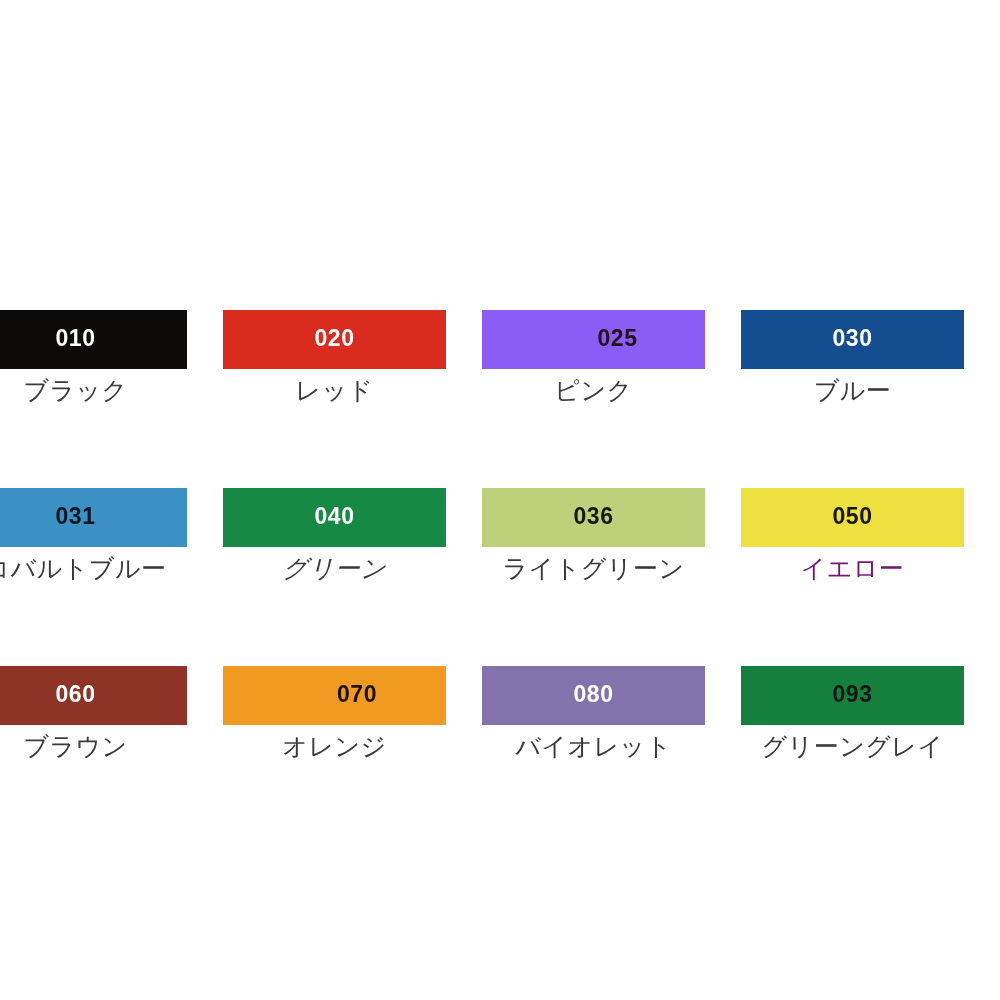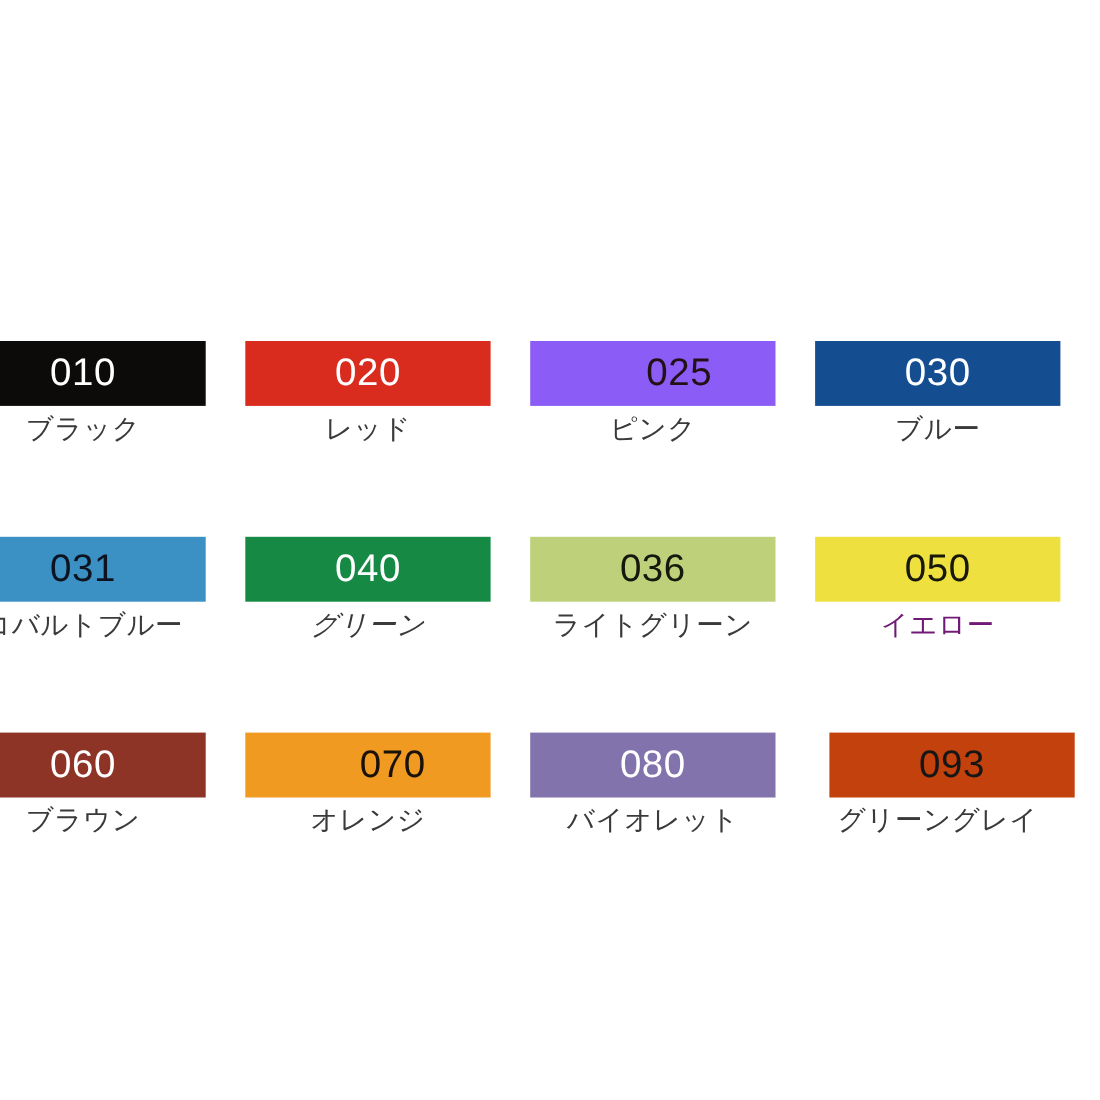--- a/index.html
+++ b/index.html
@@ -43,24 +43,24 @@
   .swatch-chip {
     width: 223px;
     height: 59px;
     display: flex;
     align-items: center;
     justify-content: center;
     box-sizing: border-box;
   }
 
   .swatch-code {
-    font-size: 35px;
+    font-size: 23px;
     line-height: 1;
     letter-spacing: 0.5px;
-    font-weight: 400;
+    font-weight: 700;
     padding-bottom: 2px;
   }
 
   .swatch-name {
     margin-top: 7px;
     text-align: center;
     font-size: 25px;
     line-height: 1.15;
     color: #3a3a3a;
     letter-spacing: 0.5px;
@@ -132,19 +132,19 @@
         </div>
         <div class="swatch-name" style="color: rgb(58, 58, 58);">オレンジ</div>
       </div>
       <div class="swatch-cell">
         <div class="swatch-chip" style="background: rgb(130, 115, 173);">
           <span class="swatch-code" style="color: rgb(255, 255, 255);">080</span>
         </div>
         <div class="swatch-name" style="color: rgb(58, 58, 58);">バイオレット</div>
       </div>
       <div class="swatch-cell">
-        <div class="swatch-chip" style="background: #c2410c; margin-left: 13px;">
+        <div class="swatch-chip" style="background: #15803d;">
           <span class="swatch-code" style="color: rgb(22, 22, 22);">093</span>
         </div>
         <div class="swatch-name" style="color: rgb(58, 58, 58);">グリーングレイ</div>
       </div>
     </div>
 </div>
 
 </body></html>

